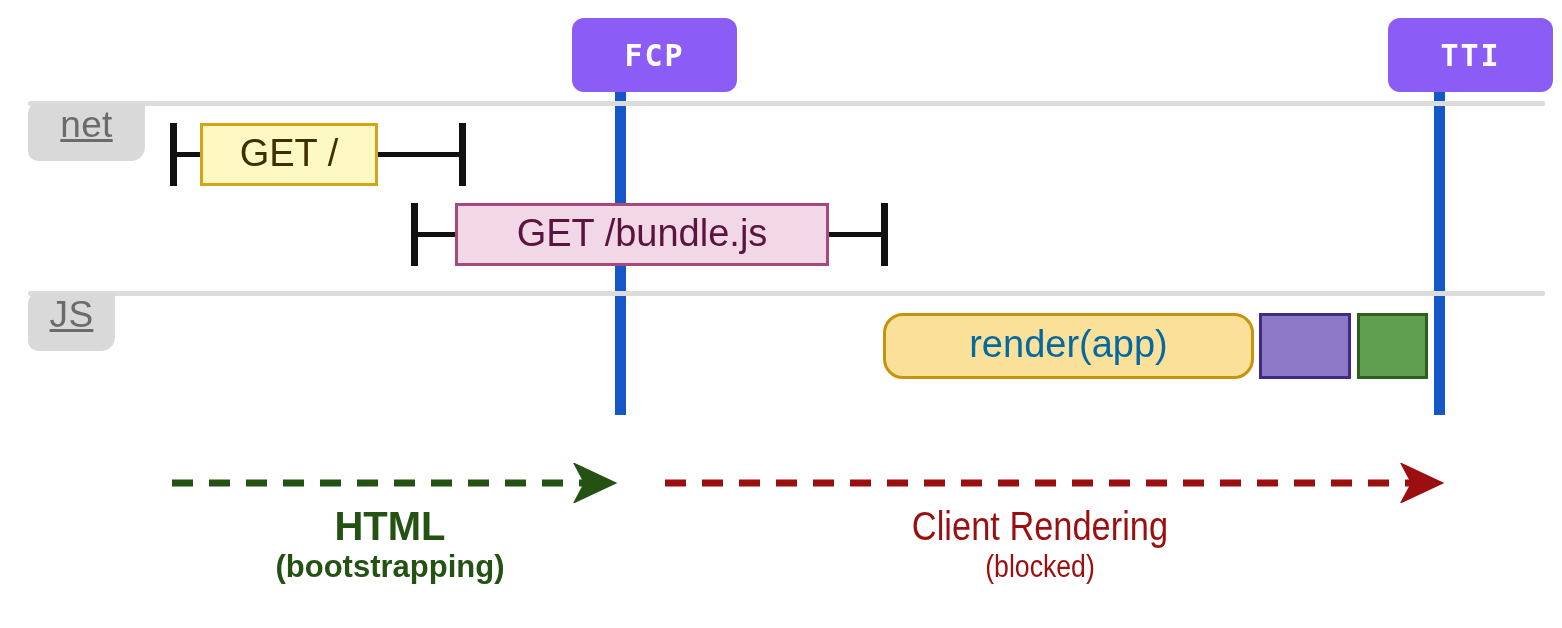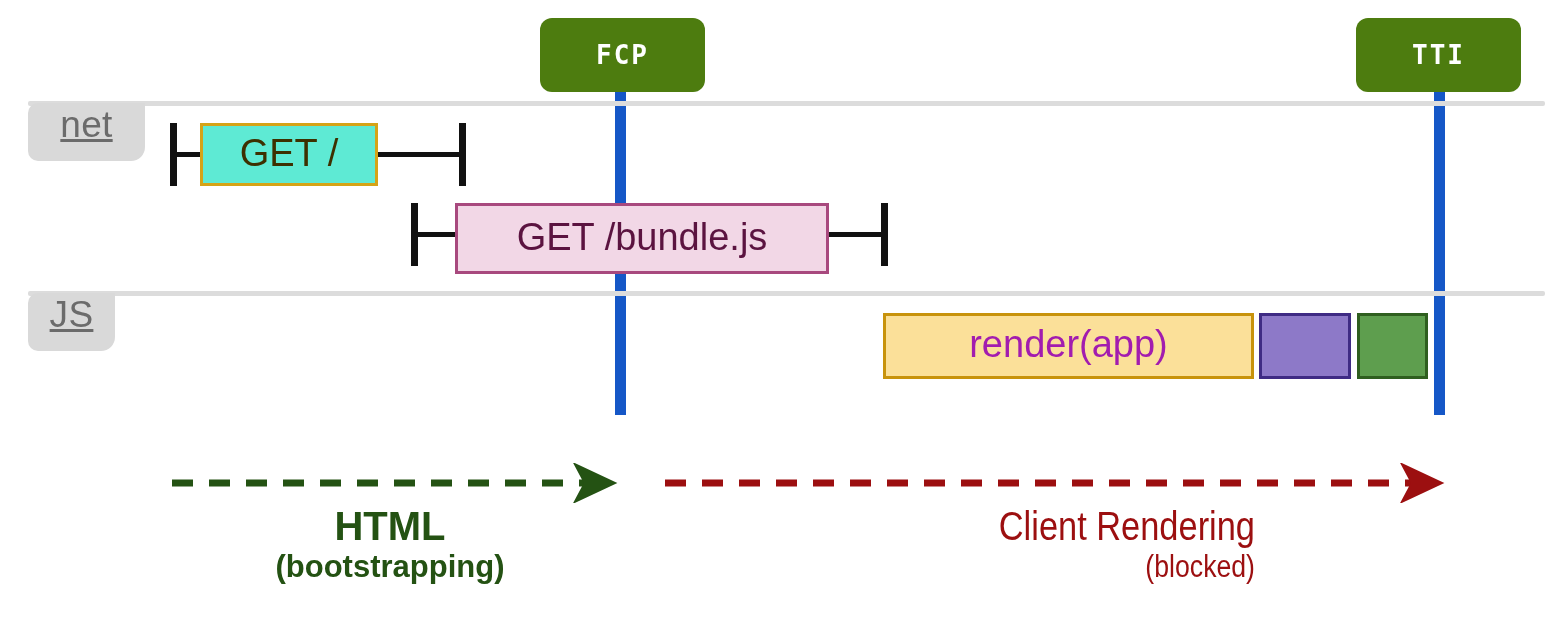--- a/index.html
+++ b/index.html
@@ -44,31 +44,32 @@
   }
 
   
   .milestone-line {
     position: absolute;
     width: 11px;
     background: #1557c7;
   }
   .milestone-badge {
     position: absolute;
-    background: #4d7c0f;
+    background: #8b5cf6;
     color: #ffffff;
     border-radius: 12px;
     display: flex;
     align-items: center;
     justify-content: center;
     font-family: "DejaVu Sans Mono", "Liberation Mono", monospace;
     font-weight: bold;
-    font-size: 26px;
+    font-size: 30px;
     letter-spacing: 2px;
     box-sizing: border-box;
+    margin-left: 32px;
   }
 
   
   .whisker-line {
     position: absolute;
     height: 5px;
     background: #111111;
   }
   .whisker-cap {
     position: absolute;
@@ -84,33 +85,34 @@
     align-items: center;
     justify-content: center;
     border-style: solid;
     border-width: 3px;
     font-size: 38px;
     line-height: 1;
     white-space: nowrap;
     padding-bottom: 4px;
   }
   .bar-net-html {
-    background: #5eead4;
+    background: #fef9c3;
     border-color: #d5a317;
     color: #3d3000;
   }
   .bar-net-js {
     background: #f2d7e6;
     border-color: #a8497e;
     color: #5b1340;
   }
   .bar-js-render {
     background: #fbe099;
     border-color: #c8930c;
-    color: #a21caf;
+    color: #0369a1;
+    border-radius: 20px;
   }
   .bar-js-purple {
     background: #8d79c8;
     border-color: #3f2b84;
   }
   .bar-js-green {
     background: #5e9e4e;
     border-color: #2f5f1f;
   }
 
@@ -156,21 +158,21 @@
   <div class="lane-tag" style="left:28px; top:103px; width:117px; height:58px;">net</div>
 
   <div class="whisker-line" style="left:172px; top:152px; width:292px;"></div>
   <div class="whisker-cap" style="left:170px; top:123px; height:63px;"></div>
   <div class="whisker-cap" style="left:459px; top:123px; height:63px;"></div>
   <div class="bar bar-net-html" style="left:200px; top:123px; width:178px; height:63px;">GET /</div>
 
   <div class="whisker-line" style="left:413px; top:232px; width:473px;"></div>
   <div class="whisker-cap" style="left:411px; top:203px; height:63px;"></div>
   <div class="whisker-cap" style="left:881px; top:203px; height:63px;"></div>
-  <div class="bar bar-net-js" style="left:455px; top:203px; width:374px; height:71px;">GET /bundle.js</div>
+  <div class="bar bar-net-js" style="left:455px; top:203px; width:374px; height:63px;">GET /bundle.js</div>
 
   <div class="lane-line" style="left:28px; top:291px; width:1517px;"></div>
   <div class="lane-tag" style="left:28px; top:293px; width:87px; height:58px;">JS</div>
 
   <div class="bar bar-js-render" style="left:883px; top:313px; width:371px; height:66px;">render(app)</div>
   <div class="bar bar-js-purple" style="left:1259px; top:313px; width:92px; height:66px;"></div>
   <div class="bar bar-js-green" style="left:1357px; top:313px; width:71px; height:66px;"></div>
 
   <div class="milestone-badge" style="left:540px; top:18px; width:165px; height:74px;">FCP</div>
   <div class="milestone-badge" style="left:1356px; top:18px; width:165px; height:74px;">TTI</div>
@@ -191,18 +193,18 @@
       </marker>
     </defs>
     <line x1="10" y1="20" x2="760" y2="20" stroke="#9c0f10" stroke-width="7" stroke-dasharray="21,16" marker-end="url(#arrowRed)"></line>
   </svg>
 
   <div class="phase-caption phase-html" style="left:190px; top:505px; width:400px;">
     <span class="phase-title">HTML</span>
     <span class="phase-sub">(bootstrapping)</span>
   </div>
 
-  <div class="phase-caption phase-client" style="left:790px; top:505px; width:500px;text-align:right;">
+  <div class="phase-caption phase-client" style="left:790px; top:505px; width:500px;">
     <span class="phase-title">Client Rendering</span>
     <span class="phase-sub">(blocked)</span>
   </div>
 
 </div>
 
 </body></html>

